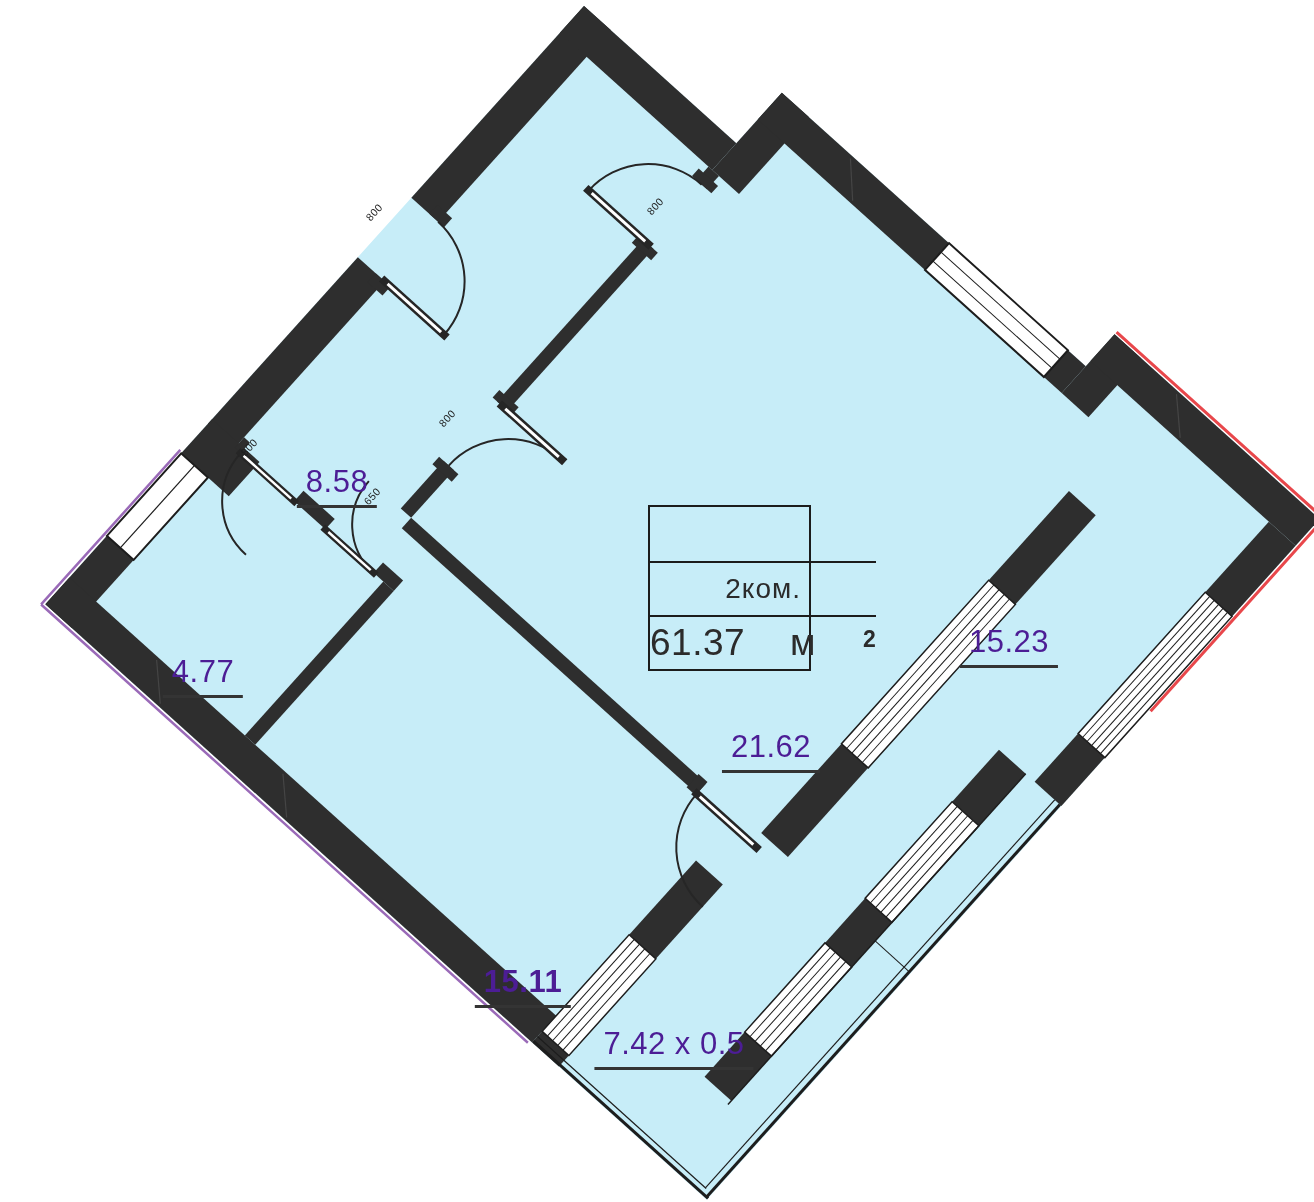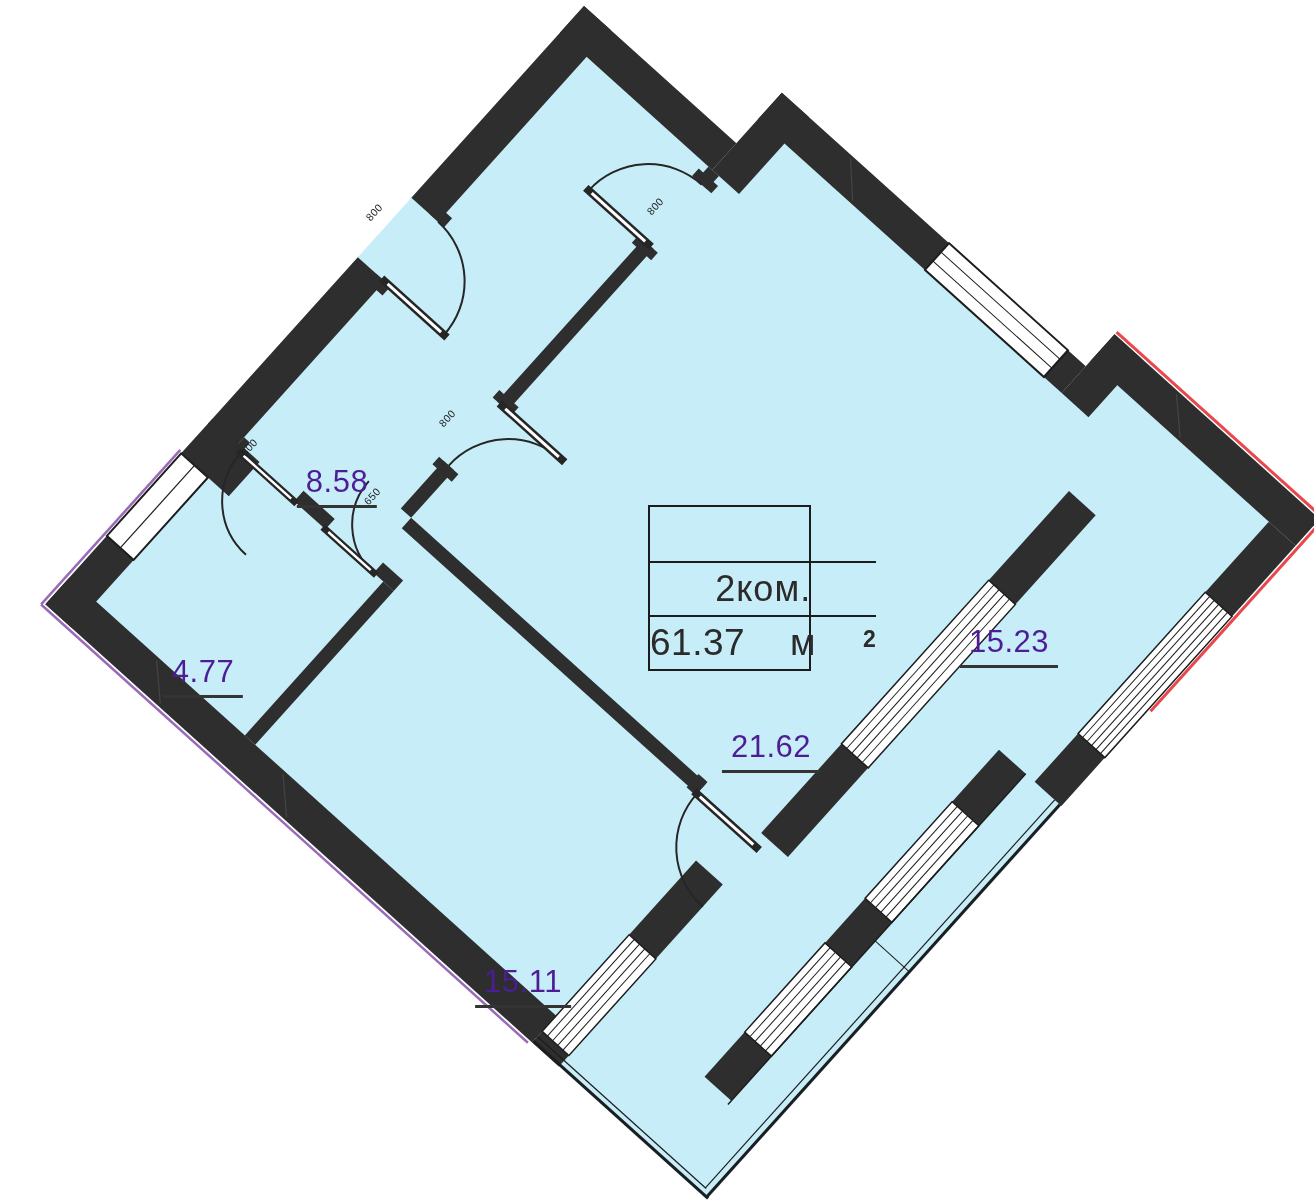--- a/index.html
+++ b/index.html
@@ -12,21 +12,21 @@
     padding:0 9px 5px 9px;border-bottom:3px solid #343434;text-align:left;}
   
   .dim{position:absolute;color:#1f1f1f;font-size:10.5px;white-space:nowrap;
     transform:translate(-50%,-50%) rotate(-47deg);letter-spacing:.5px;}
   
   .unit-card{position:absolute;left:648px;top:505px;width:163px;height:166px;
     border:2px solid #1c1c1c;display:grid;grid-template-rows:1fr 1fr 1fr;box-sizing:border-box;}
   .unit-card .row{border-top:2px solid #1c1c1c;display:flex;align-items:center;justify-content:center;
     color:#2b2b2b;}
   .unit-card .row:first-child{border-top:none;}
-  .row-type{font-size:36px;letter-spacing:1px;}
+  .row-type{font-size:28px;letter-spacing:1px;}
   .row-area{font-size:37px;letter-spacing:.5px;gap:45px;}
   .row-area sup{font-size:23px;font-weight:700;margin-left:2px;transform:translateY(-4px);}
 </style>
 </head>
 <body>
 
 <div class="stage">
 
   <svg class="plan-svg" width="1314" height="1202" viewBox="0 0 1314 1202">
     <g transform="translate(584,6) rotate(42)">
@@ -166,21 +166,22 @@
         <line x1="158" y1="562" x2="223" y2="562" stroke="#262626" stroke-width="7" stroke-linecap="square"></line>
         <line x1="162" y1="562" x2="219" y2="562" stroke="#ffffff" stroke-width="2.5"></line>
       </g>
     </g>
   </svg>
 
   <div class="room-label" style="left:337px;top:486px;"><span>8.58</span></div>
   <div class="room-label" style="left:203px;top:676px;"><span>4.77</span></div>
   <div class="room-label" style="left:1009px;top:646px;"><span>15.23</span></div>
   <div class="room-label" style="left:771px;top:751px;"><span>21.62</span></div>
-  <div class="room-label" style="left:523px;top:986px;"><span>15.11</span></div>
+  <div class="room-label" style="left:523px;top:986px;font-weight:bold;"><span>15.11</span></div>
+  <div class="room-label" style="left:674px;top:1048px;"><span>7.42 x 0.5</span></div>
 
   <span class="dim" style="left:374px;top:212px;">800</span>
   <span class="dim" style="left:655px;top:206px;">800</span>
   <span class="dim" style="left:447px;top:418px;">800</span>
   <span class="dim" style="left:249px;top:447px;">800</span>
   <span class="dim" style="left:372px;top:496px;">650</span>
 
   <div class="unit-card">
     <div class="row"></div>
     <div class="row row-type">2ком.</div>

